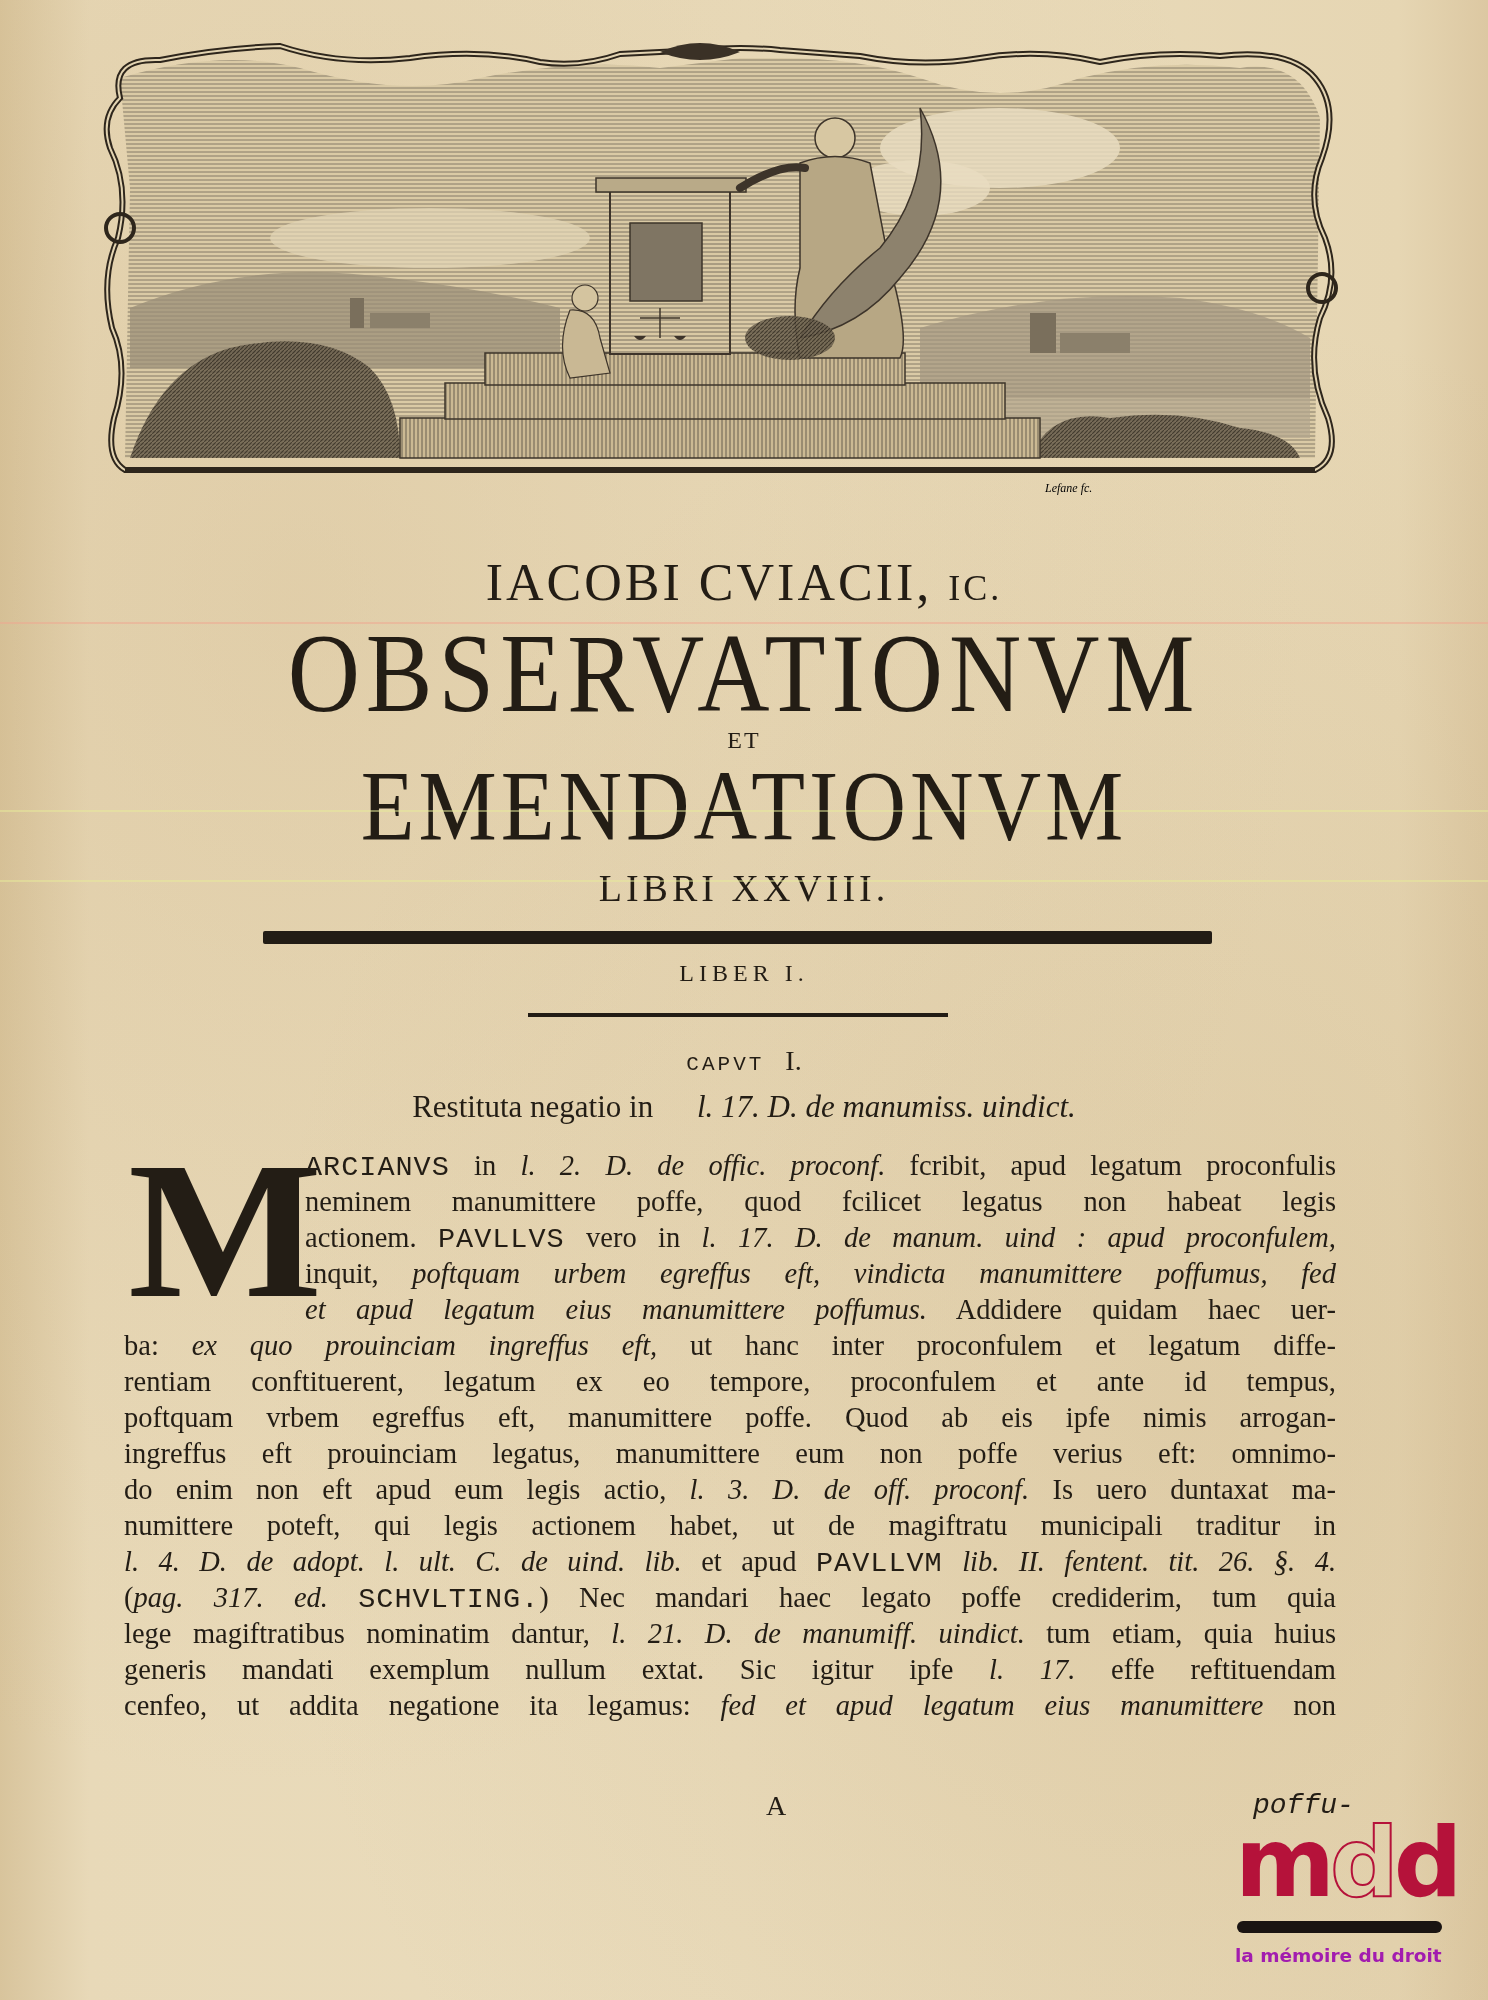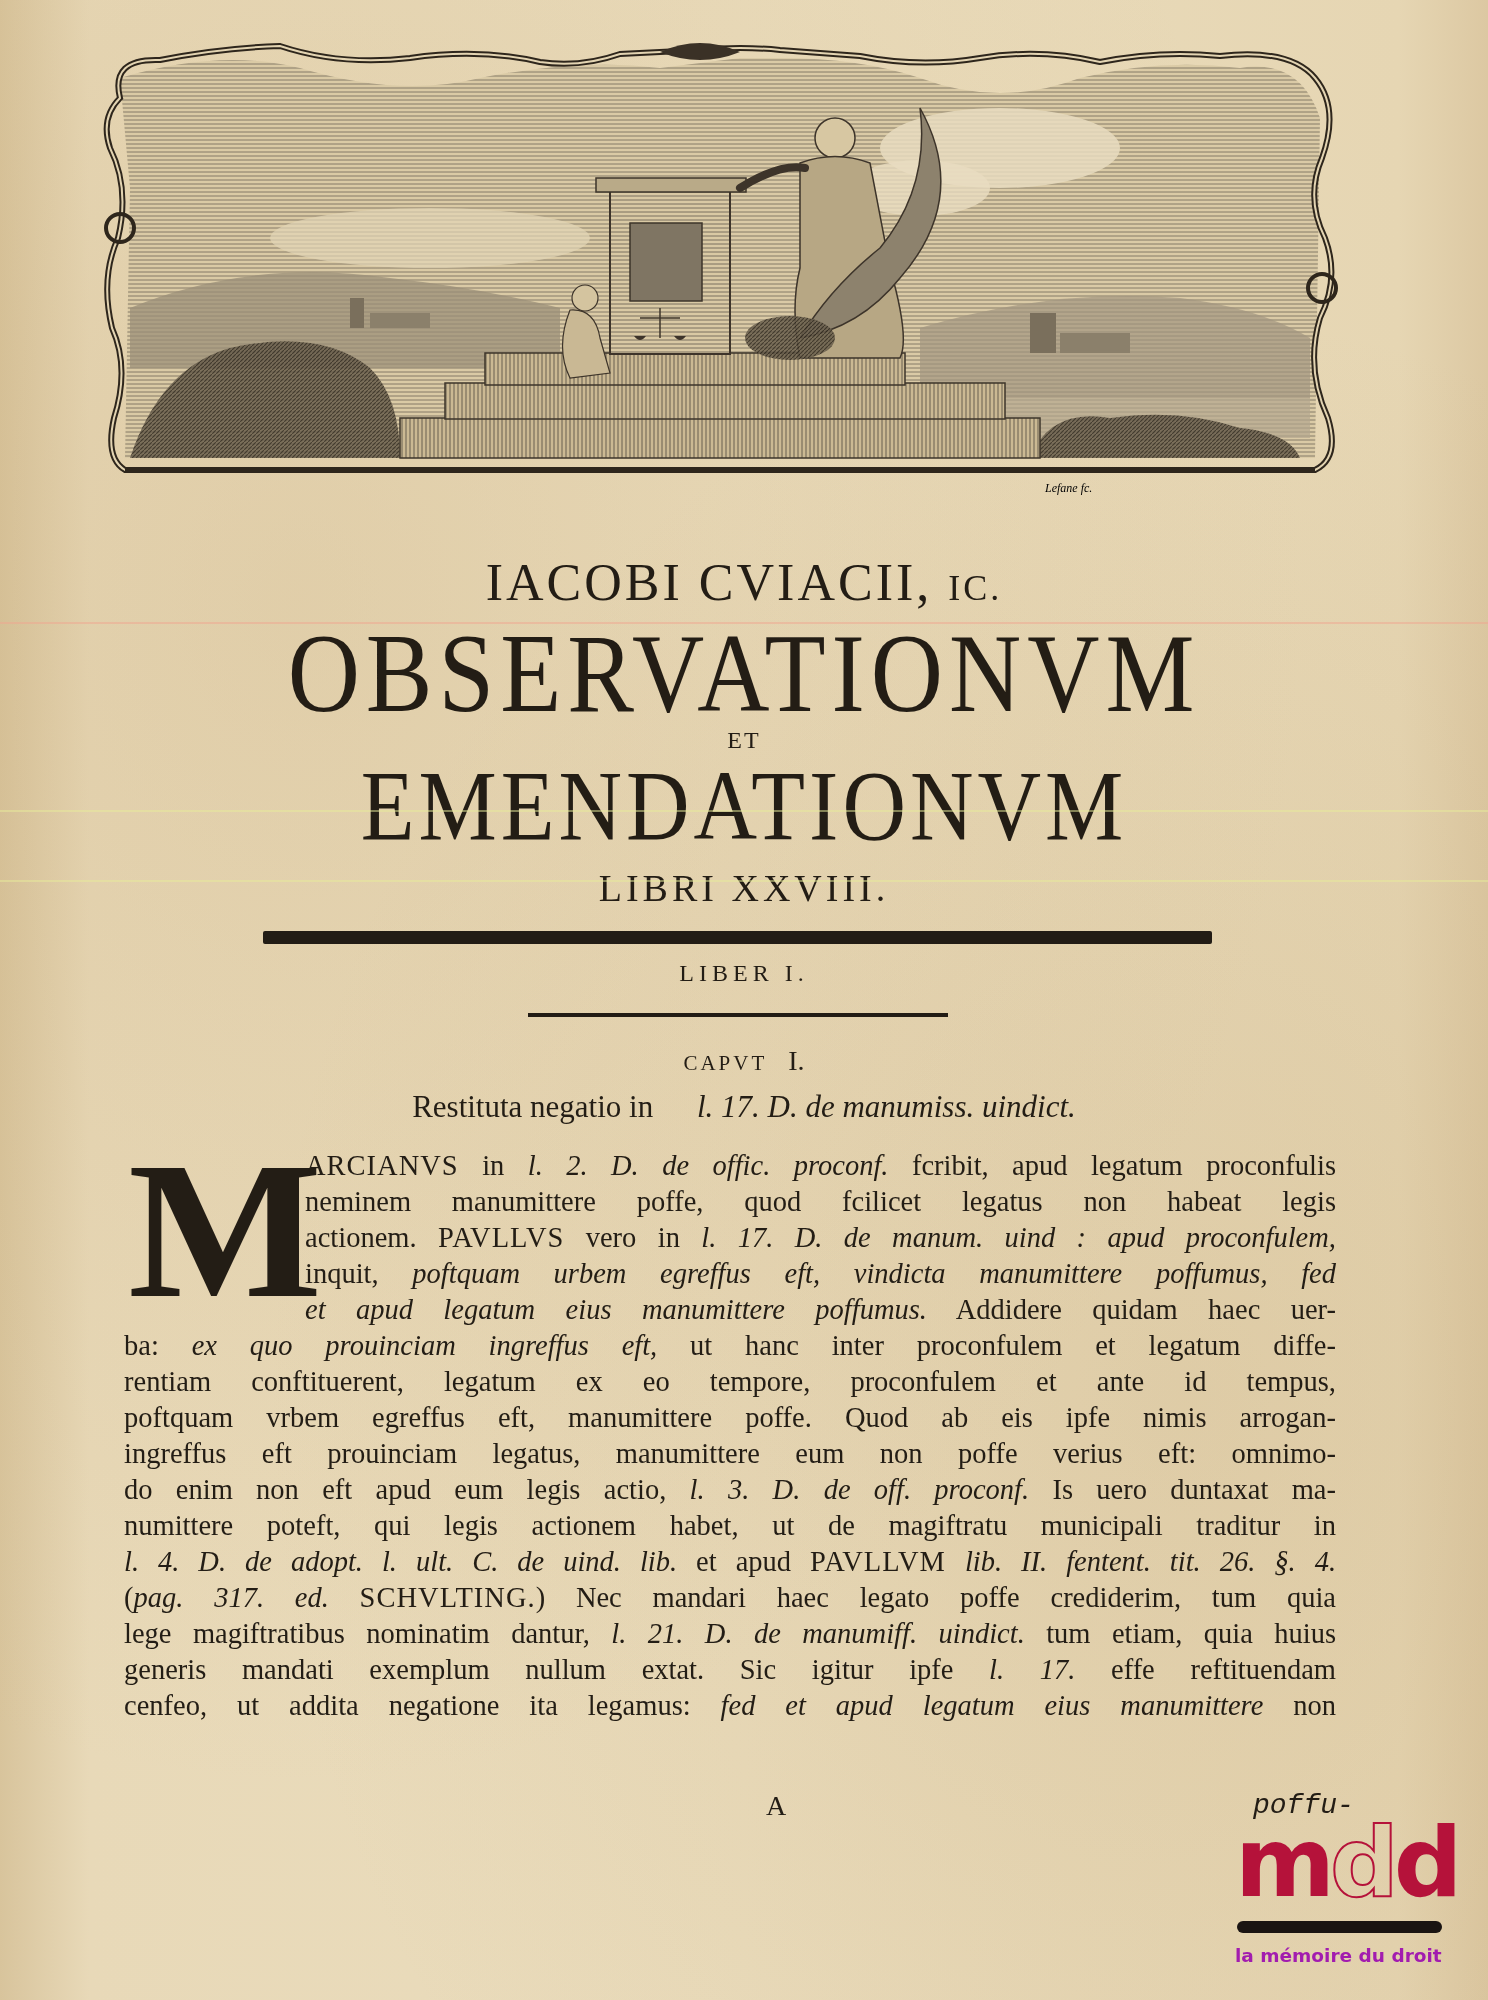--- a/index.html
+++ b/index.html
@@ -36,21 +36,21 @@
   .caput .sc { font-size: 21px; letter-spacing: 3px; margin-right: 14px; }
   .rubric { position: absolute; top: 1089px; left: 0; width: 1488px; text-align: center; font-size: 31px; font-family: "Liberation Serif", serif; }
   .rubric i { font-style: italic; margin-left: 36px; }
 
   
   .dropcap { position: absolute; left: 128px; top: 1132px; font-size: 196px; line-height: 1; font-family: "Liberation Serif", serif; font-weight: bold; transform: scaleX(1.05); transform-origin: left; }
   .body-text { position: absolute; left: 124px; top: 1148px; width: 1212px; font-family: "Liberation Serif", serif; font-size: 28.5px; line-height: 36px; }
   .line { display: block; white-space: nowrap; text-align: justify; text-align-last: justify; height: 36px; }
   .line.ind { margin-left: 181px; }
   .line i { font-style: italic; }
-  .sc { font-variant: small-caps; letter-spacing: 1px; }
+  .sc { font-variant: small-caps; letter-spacing: 1px; font-family: Liberation Mono, monospace; }
   .sig { position: absolute; top: 1790px; left: 766px; font-size: 28px; font-family: "Liberation Serif", serif; }
   .catch { position: absolute; top: 1790px; left: 1253px; font-size: 28px; font-style: italic; font-family: Liberation Mono, monospace; }
 
   
   .scanline { position: absolute; left: 0; width: 1488px; height: 2px; opacity: 0.5; }
 
   
   .logo { position: absolute; left: 1235px; top: 1815px; width: 220px; }
   .logo-mark { display: block; font-family: "DejaVu Sans", sans-serif; font-size: 96px; font-weight: bold; color: #b5123a; letter-spacing: -5px; line-height: 1; height: 92px; }
   .logo-mark .hollow { color: transparent; -webkit-text-stroke: 2px #b5123a; }

